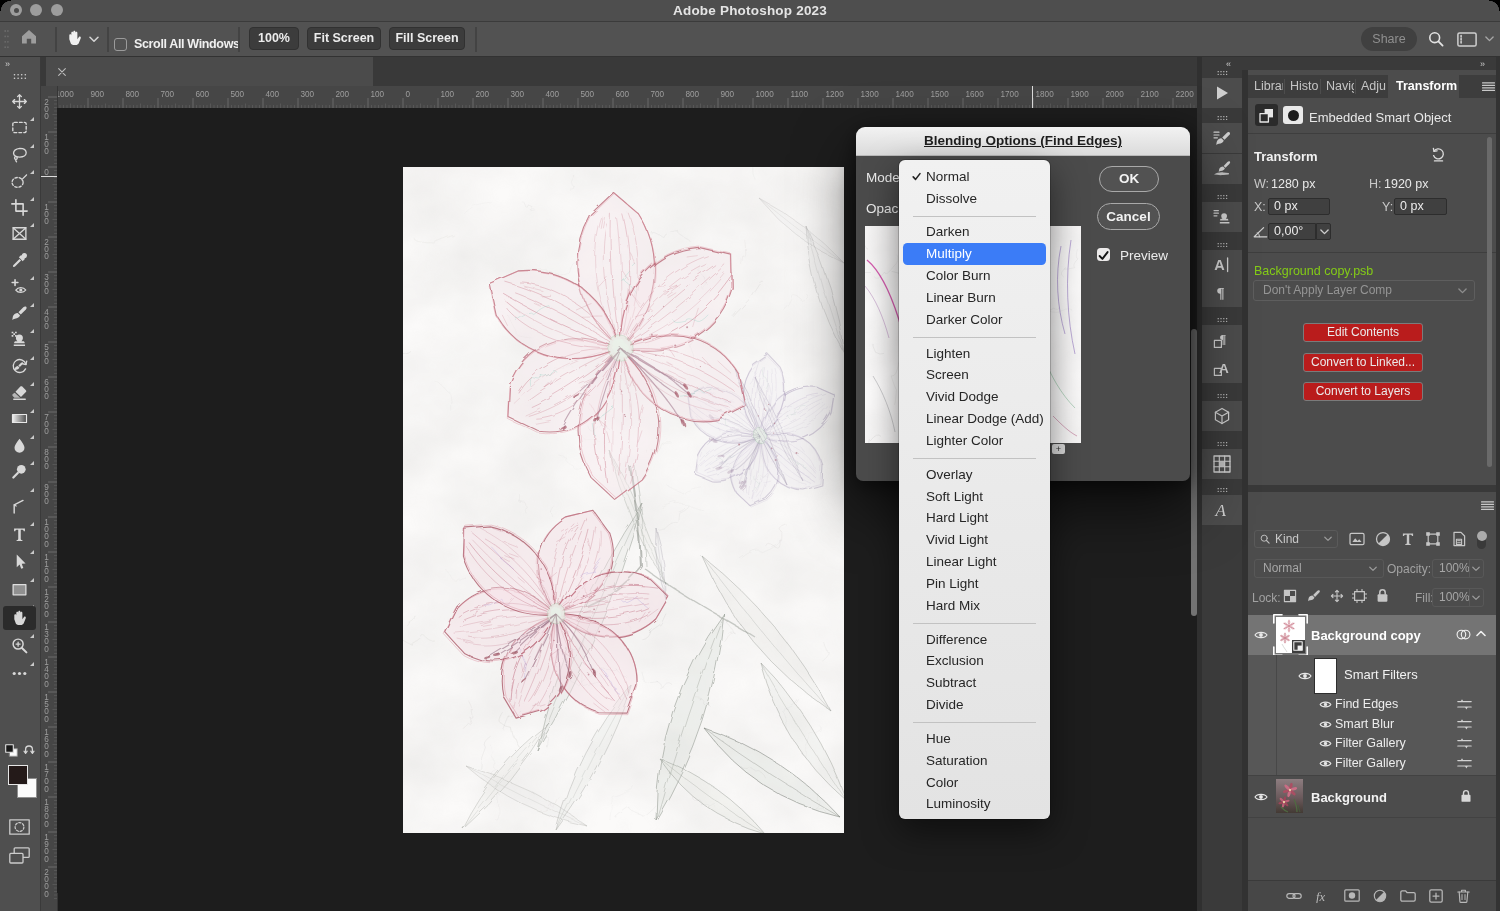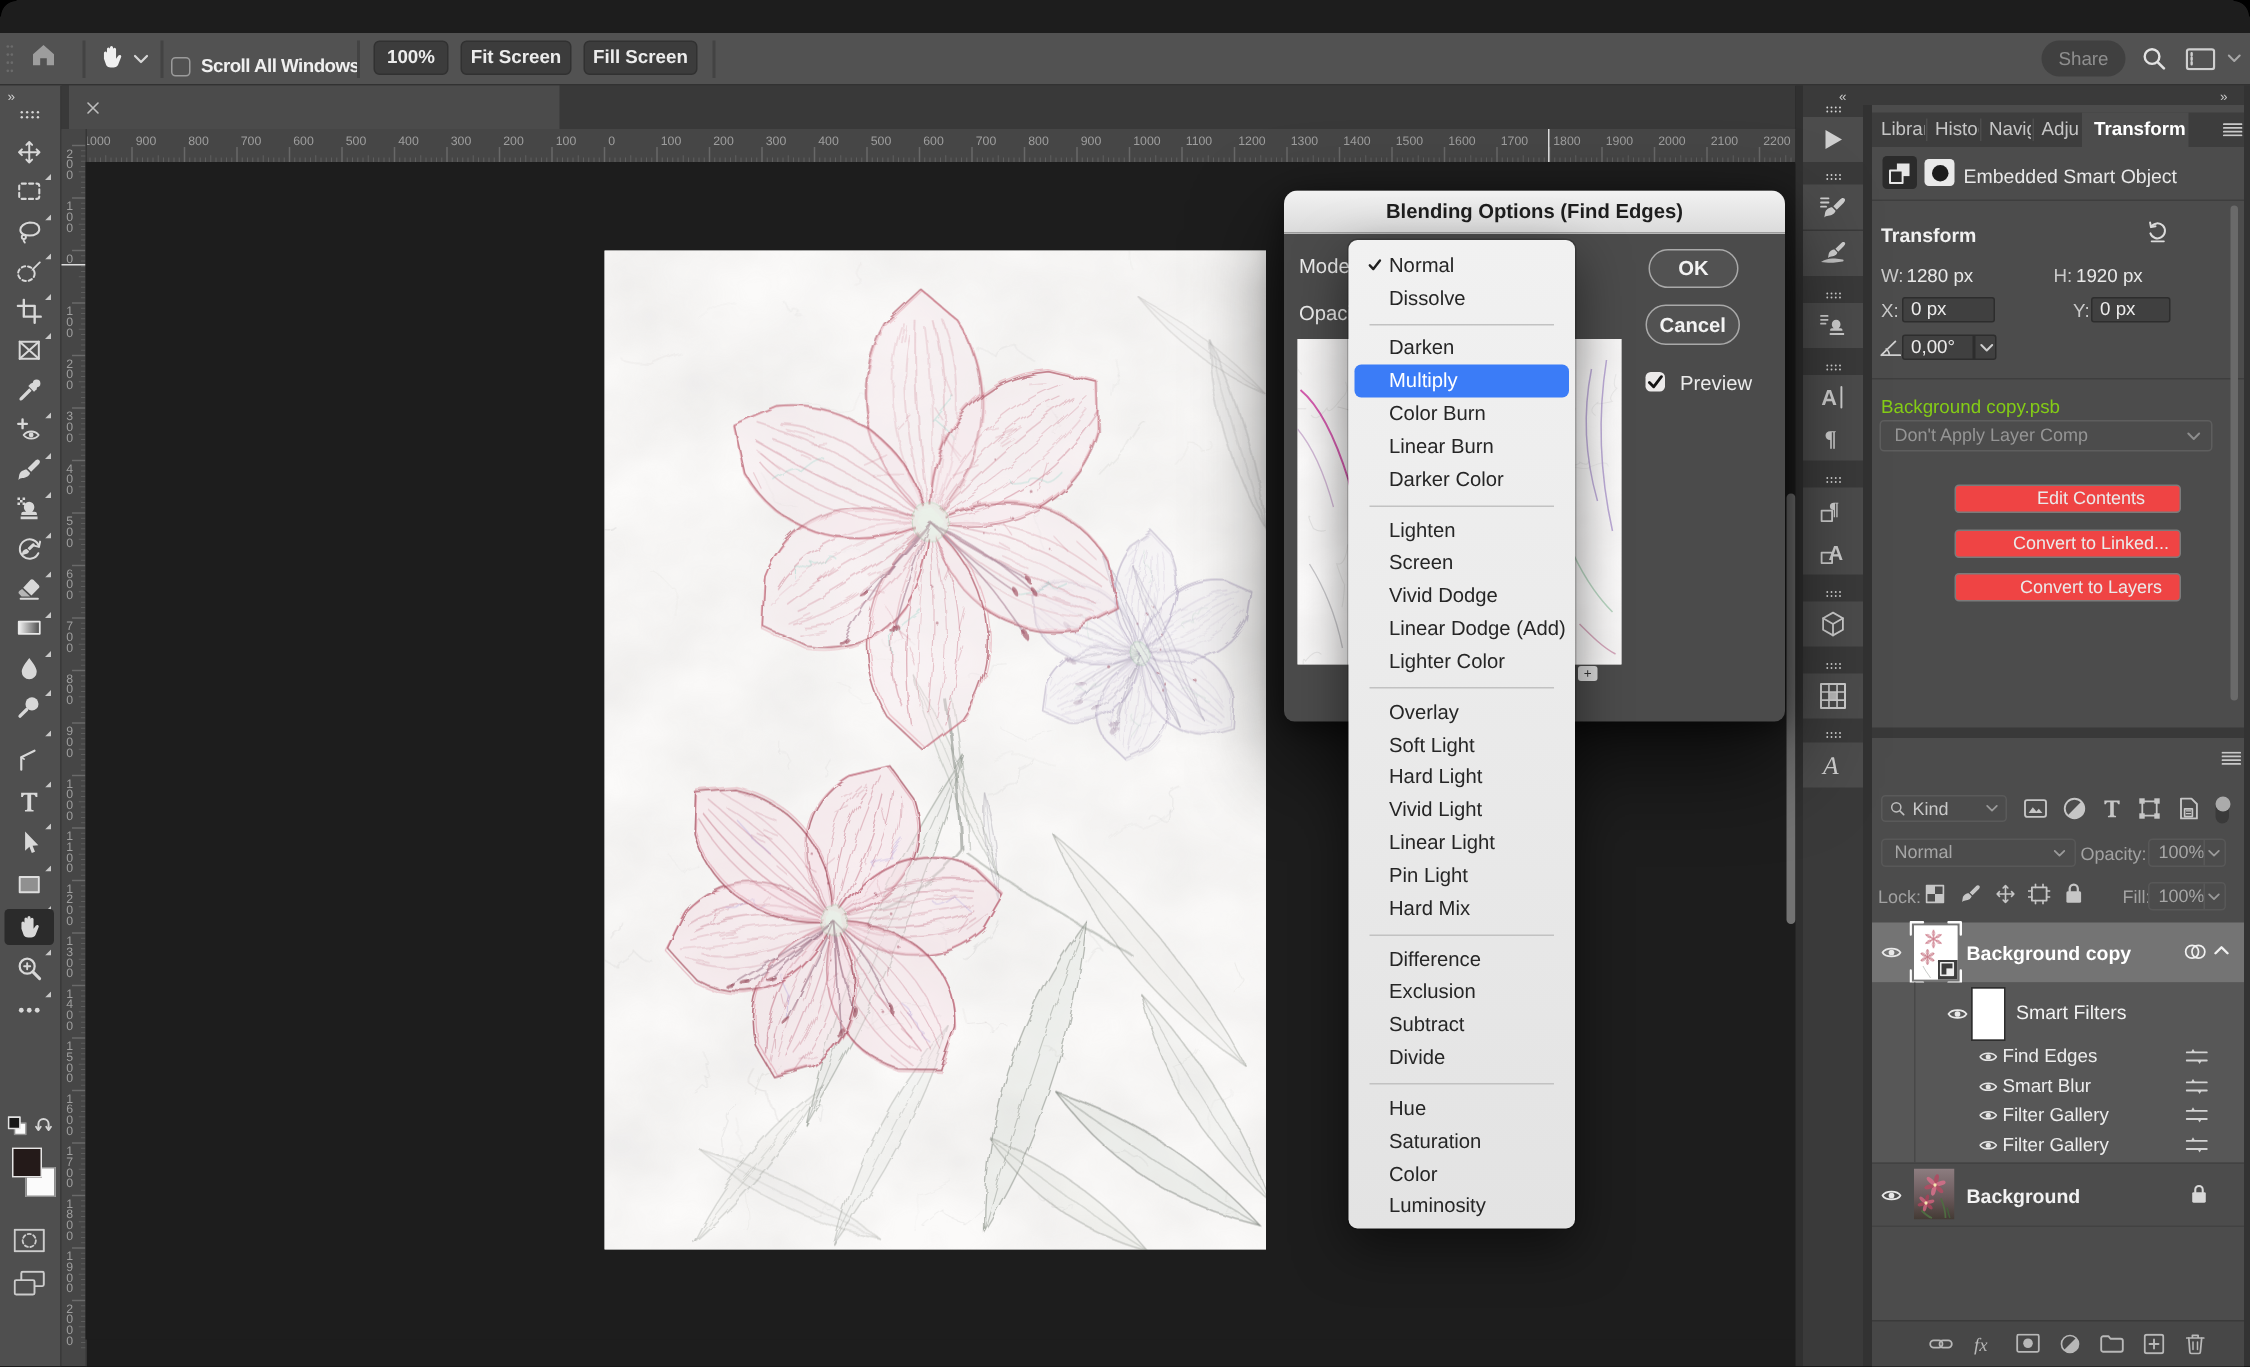--- a/index.html
+++ b/index.html
@@ -67,36 +67,36 @@
   .ptab{position:absolute;top:0;height:100%;color:#c5c5c5;font-size:12.5px;overflow:hidden;white-space:nowrap;box-sizing:border-box;}
   .ptab.active{background:#4c4c4c;color:#ffffff;font-weight:bold;overflow:visible;}
   .ptab-sep{position:absolute;top:4px;width:1px;height:15px;background:#4d4d4d;}
   .hamb{position:absolute;width:13px;height:9px;color:#c9c9c9;}
 
   .plabel{position:absolute;color:#c9c9c9;font-size:12.5px;}
   .pvalue{position:absolute;color:#e8e8e8;font-size:12.5px;}
   .pinput{position:absolute;height:15px;background:#404040;border:1px solid #2d2d2d;border-radius:2px;
           color:#ecebeb;font-size:12.5px;line-height:15px;padding-left:5px;}
   .pselect{position:absolute;border:1px solid #5e5e5e;border-radius:3px;color:#959595;font-size:12px;}
-  .pbtn{position:absolute;left:55px;width:118px;height:17px;background:#ef4444;border:1px solid #7b7b7b;border-radius:3px;
-        color:#eaeaea;font-size:12px;text-align:center;line-height:17px;padding-left:31px;}
+  .pbtn{position:absolute;left:55px;width:118px;height:17px;background:#b91c1c;border:1px solid #7b7b7b;border-radius:3px;
+        color:#eaeaea;font-size:12px;text-align:center;line-height:17px;}
   .hdiv{position:absolute;left:0;width:248px;height:1px;background:#3e3e3e;}
   .pscroll{position:absolute;left:239px;top:67px;width:5px;height:330px;background:#6a6a6a;border-radius:2.5px;}
 
   .lrow-label{color:#a2a2a2;font-size:12px;}
   .filter-ic{position:absolute;width:16px;height:16px;color:#c6c6c6;}
   .eye{width:14px;height:10px;color:#e8e8e8;}
   .layer-name{color:#f2f2f2;font-size:13px;}
 
   
   .dialog{left:856px;top:127px;width:334px;height:354px;background:#4b4b4b;border-radius:9px 9px 7px 7px;
           box-shadow:0 25px 60px rgba(0,0,0,.65),0 4px 18px rgba(0,0,0,.45);}
   .dlg-title{position:absolute;left:0;top:0;width:334px;height:28px;border-radius:9px 9px 0 0;
              background:linear-gradient(#f2f2f2,#dbdbdb);border-bottom:1px solid #b9b9b9;
-             color:#1e1e1e;font-size:13.5px;font-weight:bold;text-align:center;line-height:28px;}
+             color:#1e1e1e;font-size:13.5px;font-weight:bold;text-align:center;line-height:28px;text-decoration:underline;}
   .dlg-label{position:absolute;color:#ebebeb;font-size:13.5px;}
   .dlg-btn{position:absolute;left:0;border:1.4px solid #a9a9a9;border-radius:13.5px;background:rgba(255,255,255,0.04);
            color:#f2f2f2;font-size:13.5px;font-weight:bold;text-align:center;}
   .dlg-check{position:absolute;width:13px;height:13px;background:#eceaea;border-radius:3.5px;color:#111;}
   .preview-box{position:absolute;left:9px;top:99px;width:216px;height:217px;background:#fff;}
   .pv-btn{position:absolute;width:13px;height:10px;background:#d8d8d8;border-radius:2px;color:#333;
           font-size:9px;line-height:10px;text-align:center;}
 
   
   .menu{left:899px;top:160px;width:151px;height:658px;border-radius:6px;
@@ -113,20 +113,28 @@
 </style>
 </head>
 <body>
 
 <div id="app">
   <div style="position:absolute;left:0;top:0;width:11px;height:11px;z-index:50;
        background:radial-gradient(circle at 100% 100%, rgba(0,0,0,0) 10px, #000 10.5px)"></div>
   <div style="position:absolute;right:0;top:0;width:11px;height:11px;z-index:50;
        background:radial-gradient(circle at 0% 100%, rgba(0,0,0,0) 10px, #000 10.5px)"></div>
 
+  <div class="abs titlebar">
+    <div class="tl" style="left:10px">
+        <div class="dot"></div>
+      </div>
+    <div class="tl" style="left:30px"></div>
+    <div class="tl" style="left:51px"></div>
+    <div class="win-title">Adobe Photoshop 2023</div>
+  </div>
 
   <div class="abs optionsbar">
     <span class="grip-v ic">
         <svg viewBox="0 0 5 21" fill="none" stroke="currentColor" stroke-width="1.2" stroke-linecap="round" stroke-linejoin="round">
           <circle cx="1.2" cy="2" r=".9" fill="currentColor" stroke="none"></circle>
           <circle cx="3.9" cy="2" r=".9" fill="currentColor" stroke="none"></circle>
           <circle cx="1.2" cy="7.4" r=".9" fill="currentColor" stroke="none"></circle>
           <circle cx="3.9" cy="7.4" r=".9" fill="currentColor" stroke="none"></circle>
           <circle cx="1.2" cy="12.8" r=".9" fill="currentColor" stroke="none"></circle>
           <circle cx="3.9" cy="12.8" r=".9" fill="currentColor" stroke="none"></circle>

